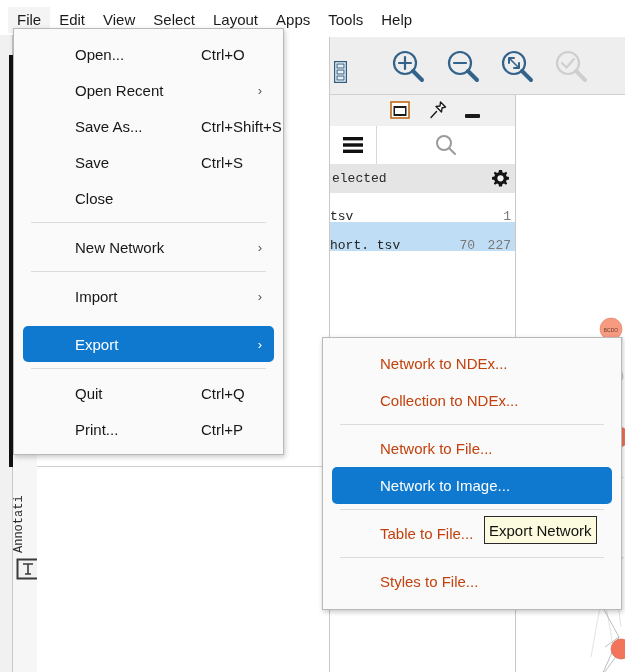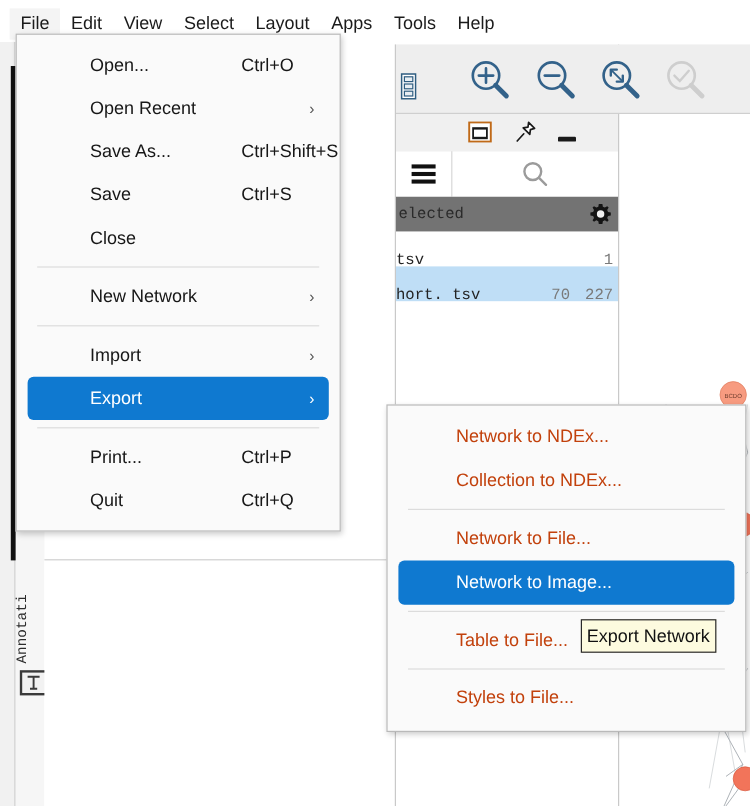--- a/index.html
+++ b/index.html
@@ -77,21 +77,21 @@
   #search-ph{
     position:absolute;right:4px;top:10px;font-size:12px;color:#a9a9a9;
   }
   #hamburger{flex:0 0 46px;border-right:1px solid #d8d8d8;
     display:flex;align-items:center;justify-content:center;}
   #search-btn{flex:1;display:flex;align-items:center;justify-content:center;}
 
   
   #tbl-head{
     position:absolute;left:330px;top:164px;width:185px;height:29px;
-    background:#737373;border-bottom:1px solid #d6d6d6;
+    background:#e5e5e5;border-bottom:1px solid #d6d6d6;
     display:flex;align-items:center;
   }
   #tbl-head-text{
     font-family:"Liberation Mono", monospace;font-size:13px;color:#2a2a2a;
     padding-left:2px;flex:1;overflow:hidden;white-space:nowrap;
   }
   #gear-icon{width:30px;display:flex;align-items:center;justify-content:center;}
 
   .tbl-row{
     position:absolute;left:330px;width:185px;height:46px;
@@ -133,21 +133,21 @@
     z-index:60;
   }
   .mi{
     position:relative;height:36px;display:flex;align-items:center;
     margin:0 9px;border-radius:5px;padding:0 10px 0 52px;box-sizing:border-box;
     font-size:15px;color:#171717;white-space:nowrap;
   }
   .mi .lbl{flex:0 0 auto;}
   .mi .accel{margin-left:auto;padding-left:20px;color:#171717;font-size:15px;}
   .mi .arrow{margin-left:auto;font-size:13px;color:#555;padding-left:20px;}
-  .mi.sel{background:#0f79d0;color:#ffffff;}
+  .mi.sel{background:#0f79d0;color:#ffffff;margin-top:12px;}
   .mi.sel .arrow{color:#ffffff;}
   .mi-accel-pos .accel{position:absolute;left:178px;margin-left:0;padding-left:0;}
   .mi-arrow-pos .arrow{position:absolute;right:12px;margin-left:0;padding-left:0;}
   .sep{height:1px;background:#dcdcdc;margin:6px 17px;}
 
   
   #export-menu{
     position:absolute;left:322px;top:337px;width:300px;
     background:#fafafa;border:1px solid #b9b9b9;
     box-shadow:1px 2px 5px rgba(0,0,0,.22);
@@ -364,27 +364,27 @@
   </div>
 
   <div class="mi mi-arrow-pos sel">
     <span class="lbl">Export</span>
     <span class="arrow">›</span>
   </div>
 
   <div class="sep"></div>
 
   <div class="mi mi-accel-pos">
+    <span class="lbl">Quit</span>
+    <span class="accel">Ctrl+Q</span>
+  </div>
+
+  <div class="mi mi-accel-pos">
     <span class="lbl">Print...</span>
     <span class="accel">Ctrl+P</span>
-  </div>
-
-  <div class="mi mi-accel-pos">
-    <span class="lbl">Quit</span>
-    <span class="accel">Ctrl+Q</span>
   </div>
 </div>
 
 <div id="export-menu">
   <div class="si">
     <span>Network to NDEx...</span>
   </div>
   <div class="si">
     <span>Collection to NDEx...</span>
   </div>

